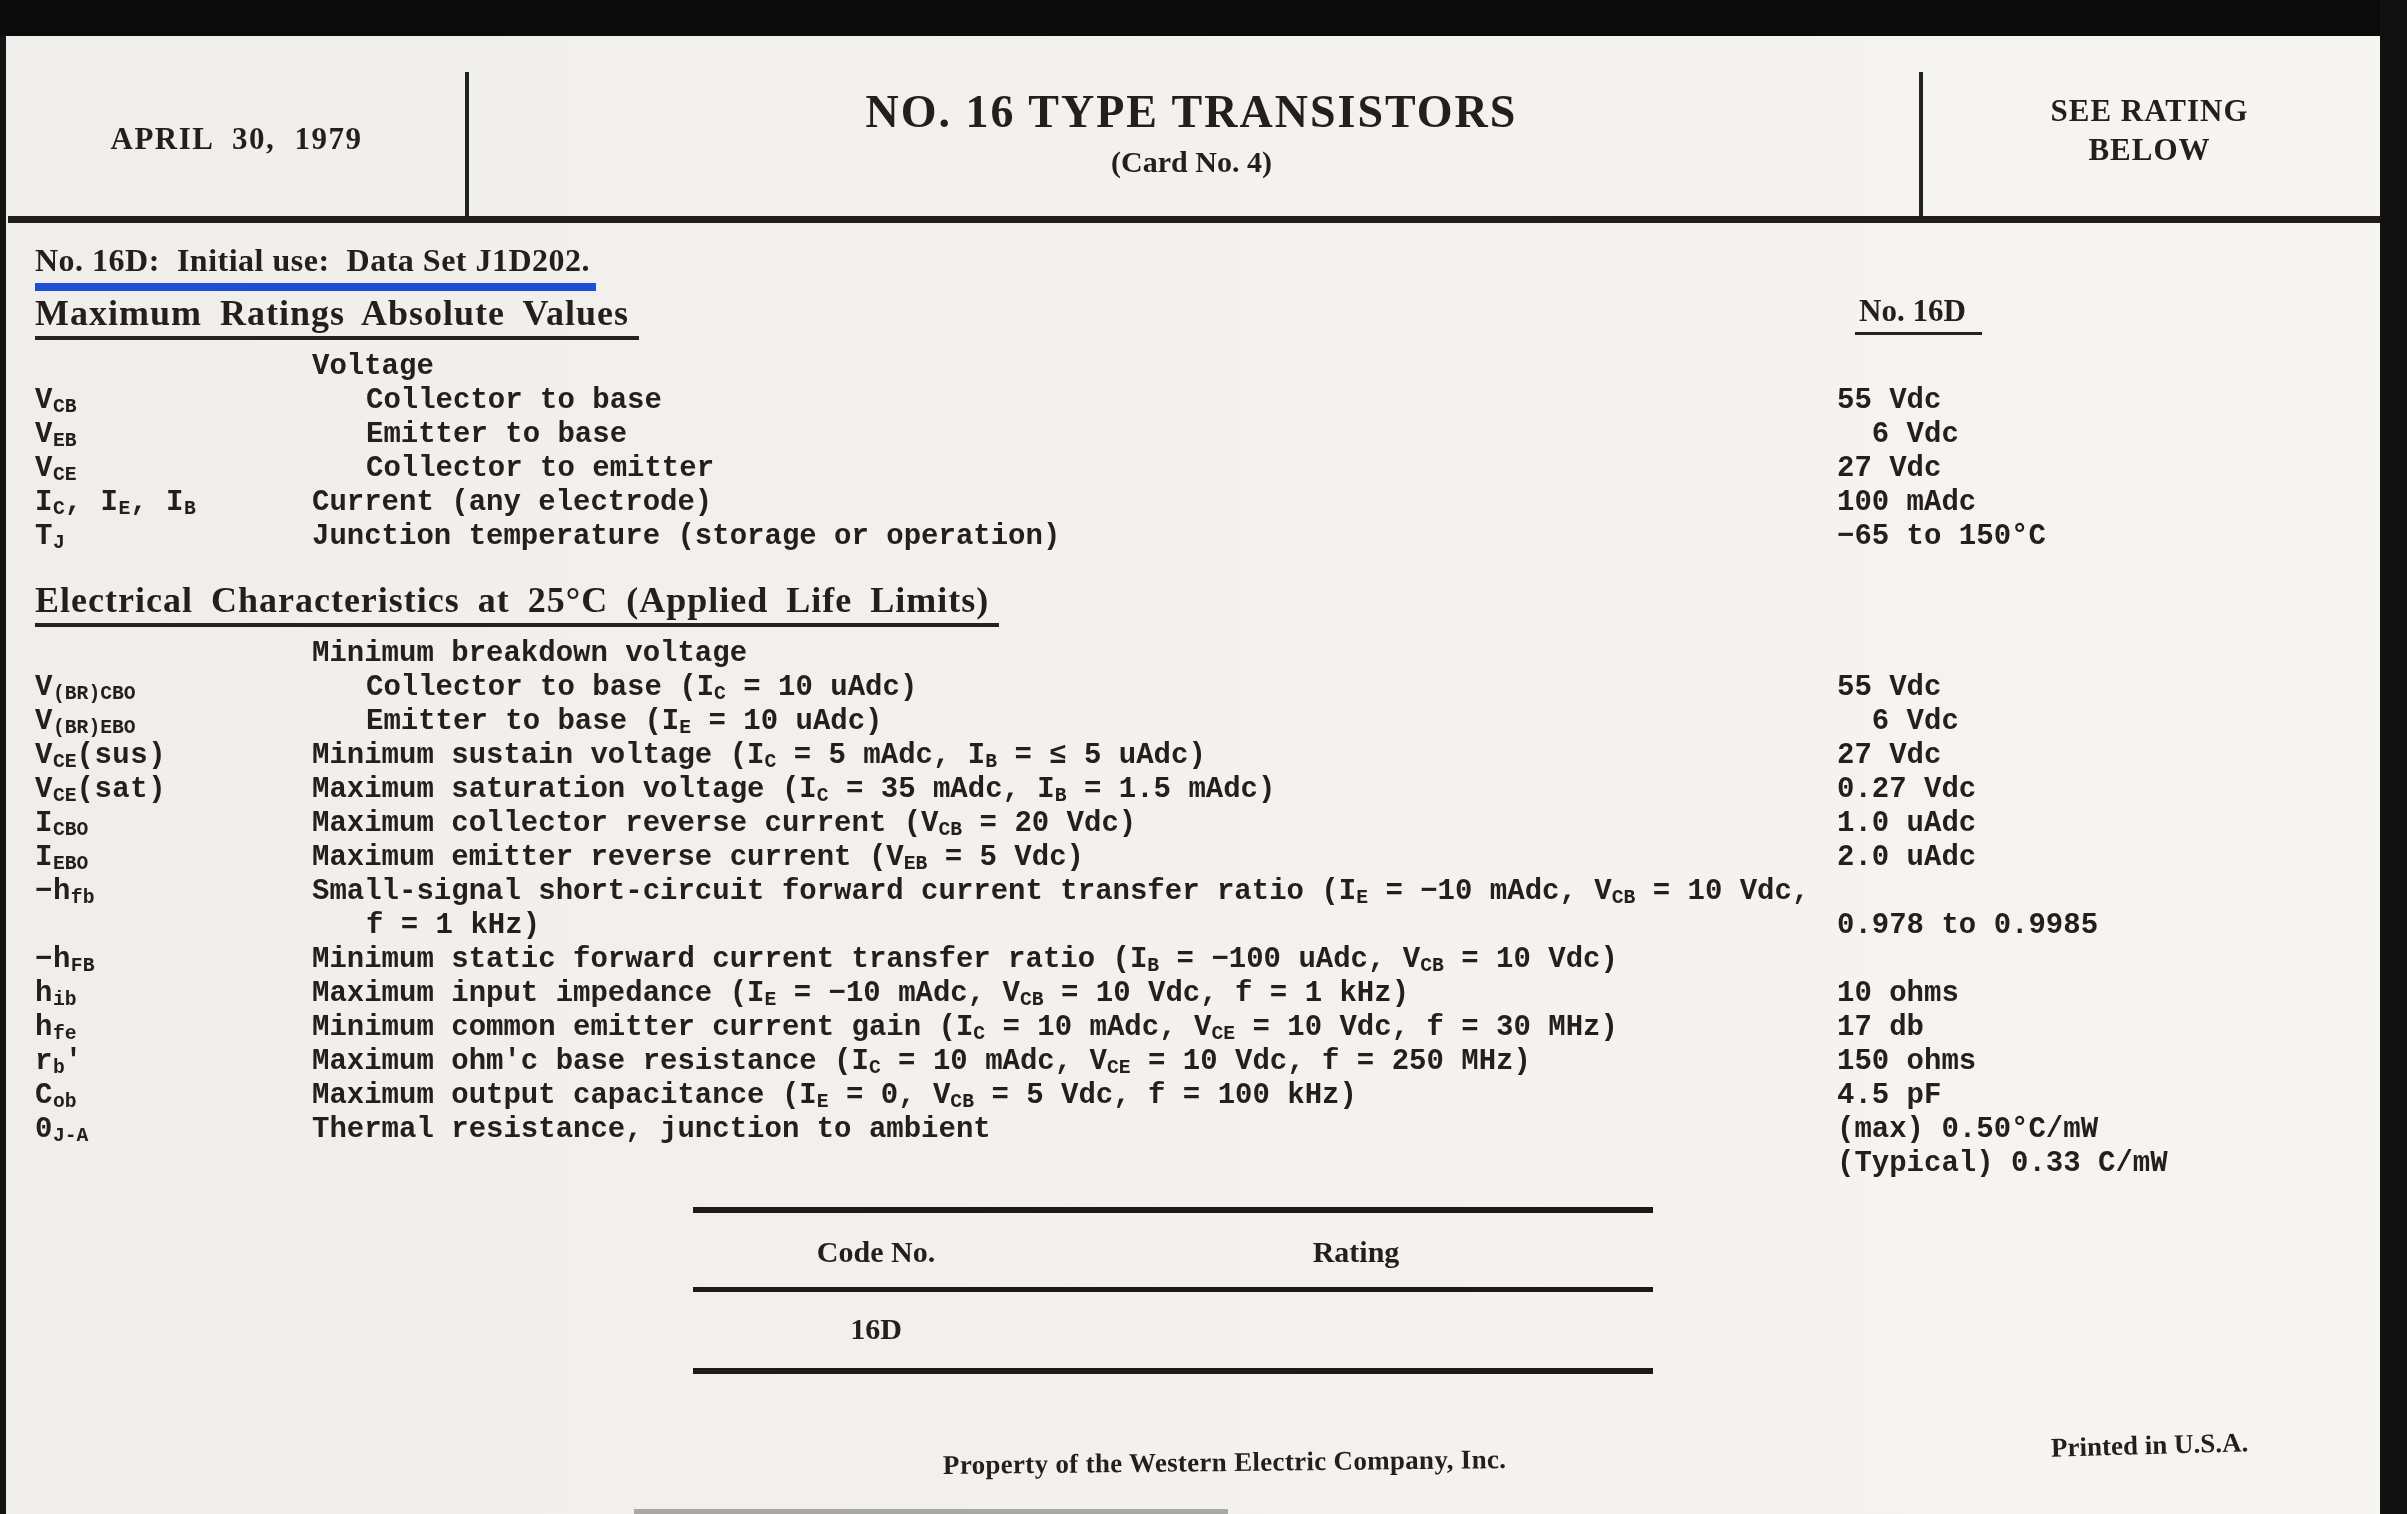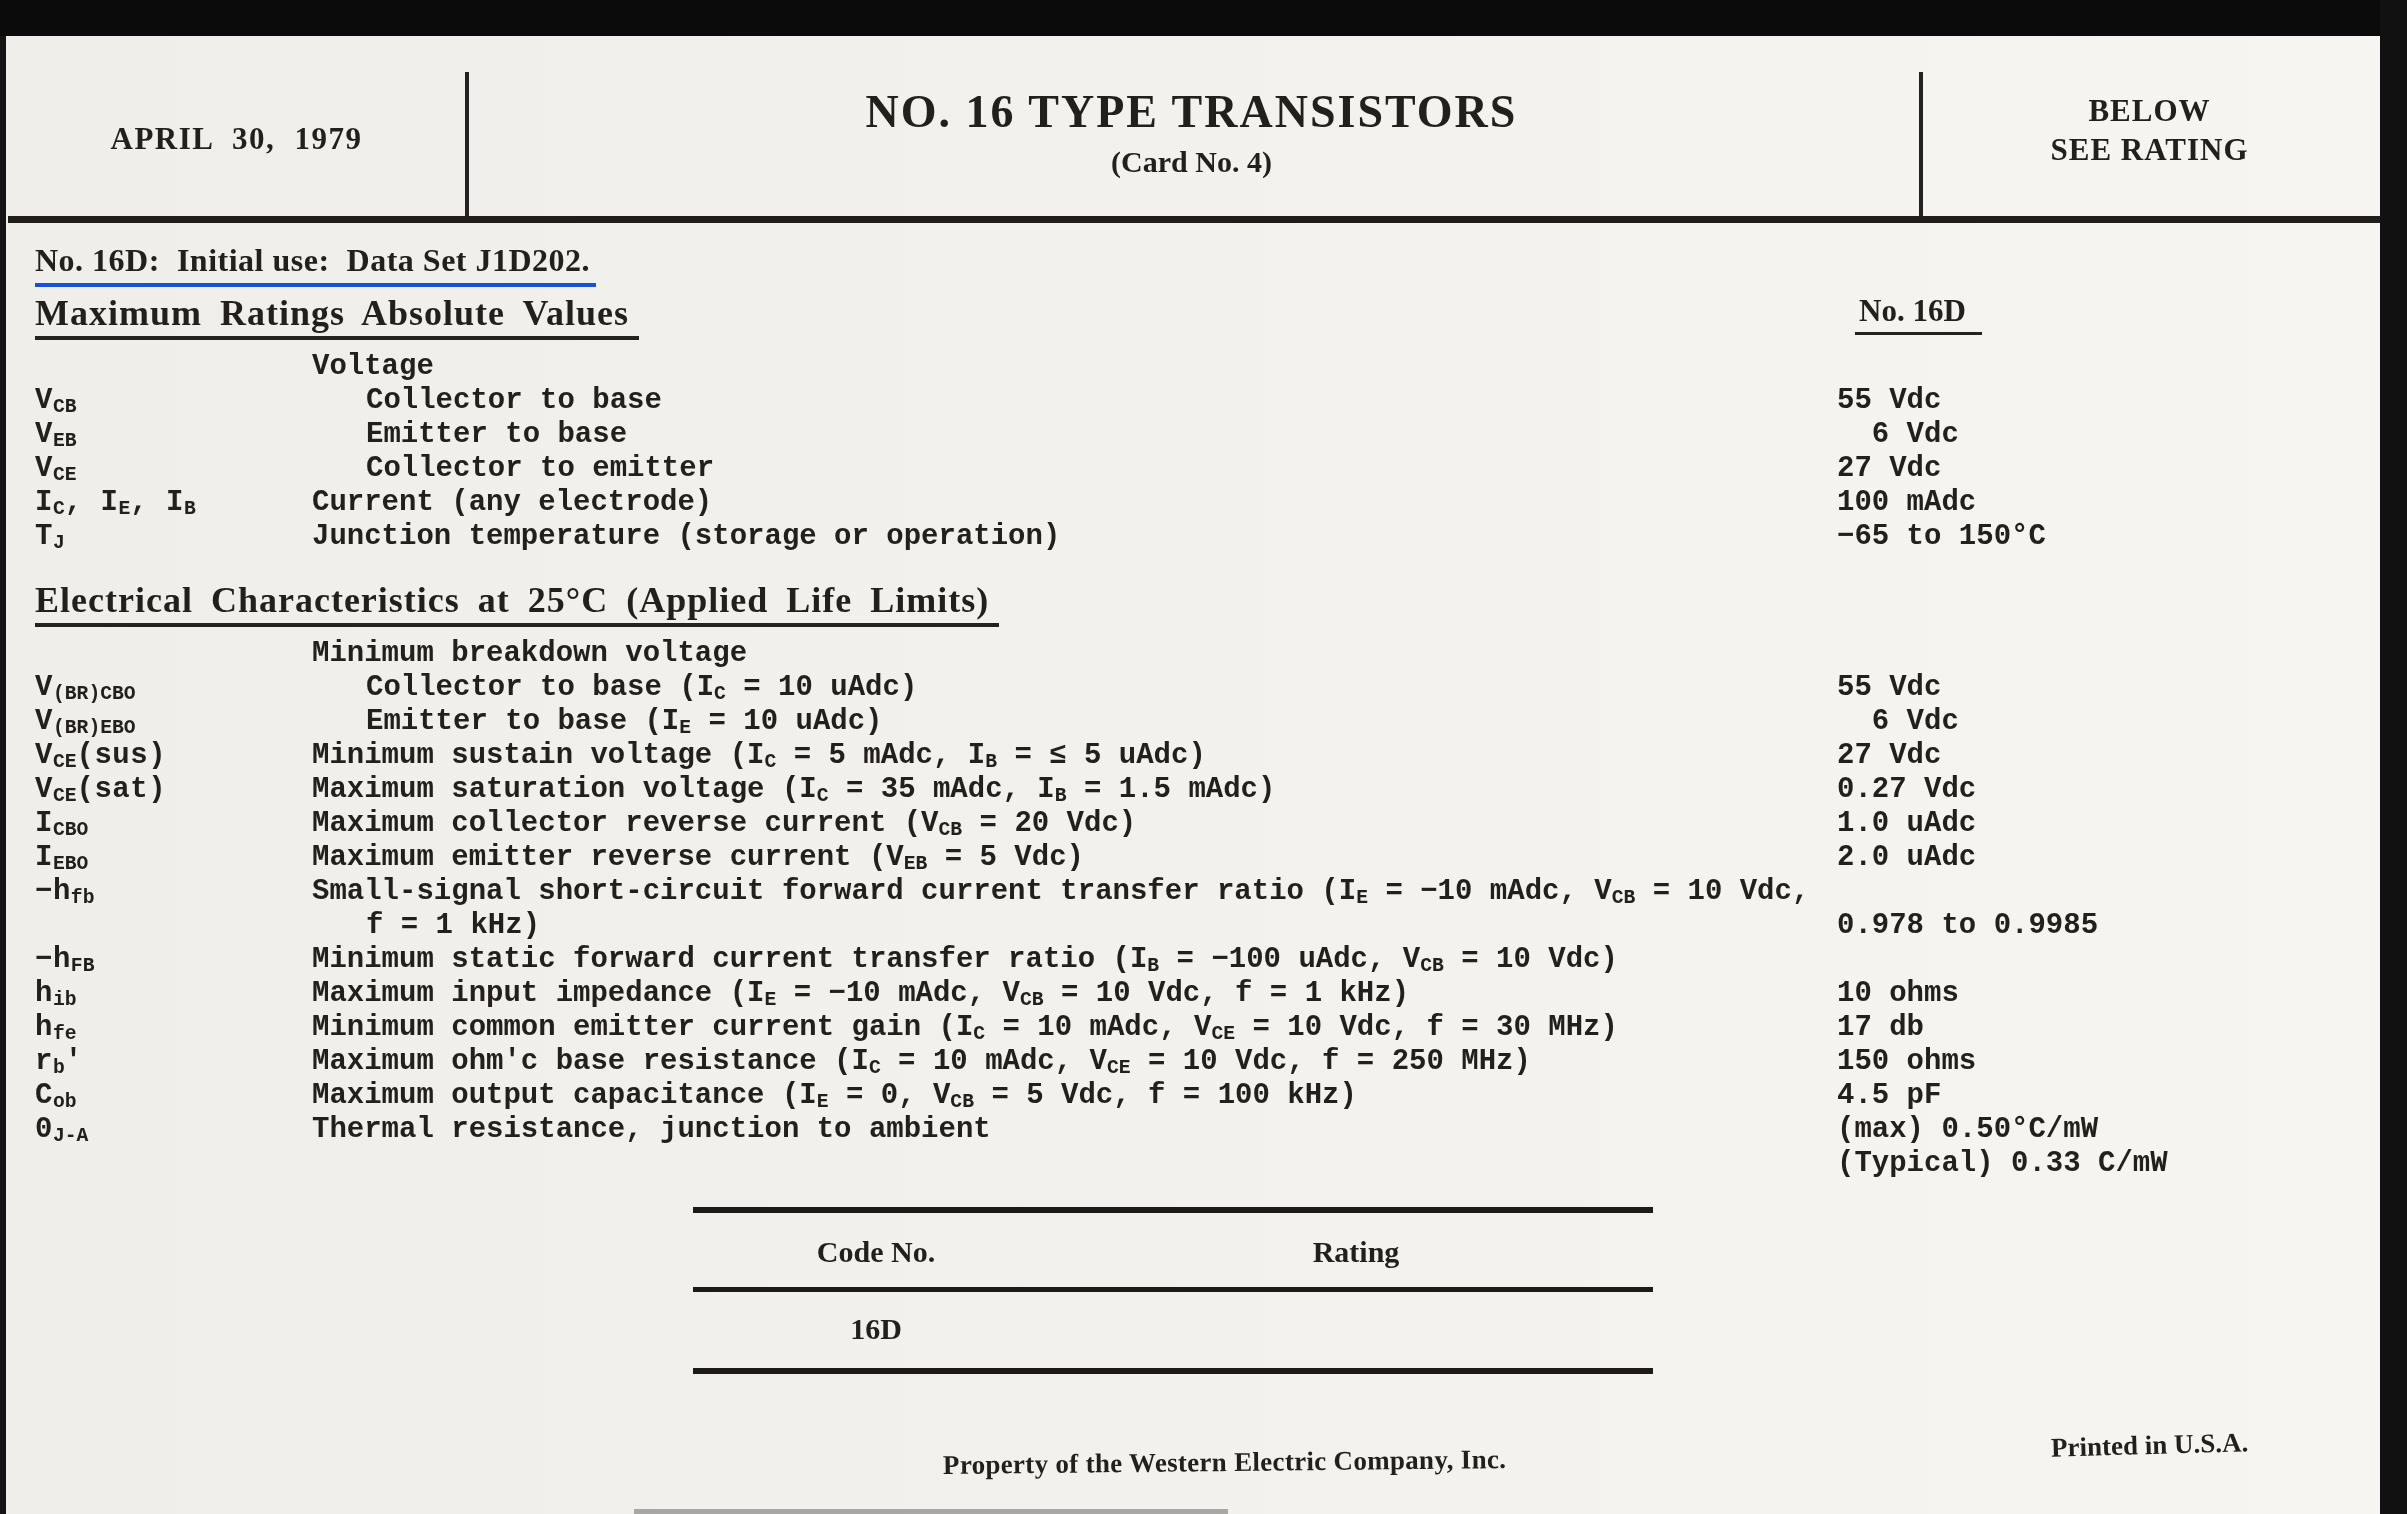--- a/index.html
+++ b/index.html
@@ -24,21 +24,21 @@
   .mast-title{font-size:46px;font-weight:bold;letter-spacing:2px;line-height:51px;}
   .mast-subtitle{font-size:30px;font-weight:bold;margin-top:8px;}
   .mast-rating{left:1911px;right:0;text-align:center;padding-top:55px;box-sizing:border-box;
     font-size:31px;font-weight:bold;letter-spacing:1px;line-height:39px;}
   .mast-divider{position:absolute;top:36px;bottom:0;width:4px;background:#222;}
   .divider-1{left:457px;}
   .divider-2{left:1911px;}
 
   
   .initial-use{position:absolute;left:35px;top:242px;font-size:32px;font-weight:bold;
-    white-space:pre;border-bottom:4px solid #1d4ed8;padding:0 6px 4px 0;letter-spacing:0.5px;}
+    white-space:pre;border-bottom:8px solid #1d4ed8;padding:0 6px 4px 0;letter-spacing:0.5px;}
 
   
   .content{position:absolute;left:35px;top:293px;width:2329px;}
   .sec-head{display:grid;grid-template-columns:1fr 527px;align-items:start;}
   .sec-title{justify-self:start;font-size:36px;font-weight:bold;letter-spacing:1px;word-spacing:8px;
     border-bottom:4px solid #26221e;padding:0 10px 3px 0;line-height:40px;}
   .col-head{justify-self:start;margin-left:18px;font-size:31px;font-weight:bold;
     border-bottom:3px solid #26221e;padding:0 16px 3px 4px;line-height:36px;}
   .rows{margin-top:10px;font-family:Liberation Mono, monospace;}
   .sec-2{margin-top:26px;}
@@ -75,22 +75,22 @@
 
 <div class="masthead">
   <div class="mast-cell mast-date">APRIL 30, 1979</div>
   <div class="mast-divider divider-1"></div>
   <div class="mast-cell mast-title-block">
     <div class="mast-title">NO. 16 TYPE TRANSISTORS</div>
     <div class="mast-subtitle">(Card No. 4)</div>
   </div>
   <div class="mast-divider divider-2"></div>
   <div class="mast-cell mast-rating">
+    <div>SEE RATING</div>
     <div>BELOW</div>
-    <div>SEE RATING</div>
   </div>
 </div>
 
 <div class="initial-use">No. 16D:  Initial use:  Data Set J1D202.</div>
 
 <div class="content">
 
   <div class="sec-head">
     <div class="sec-title">Maximum Ratings Absolute Values</div>
     <div class="col-head">No. 16D</div>

